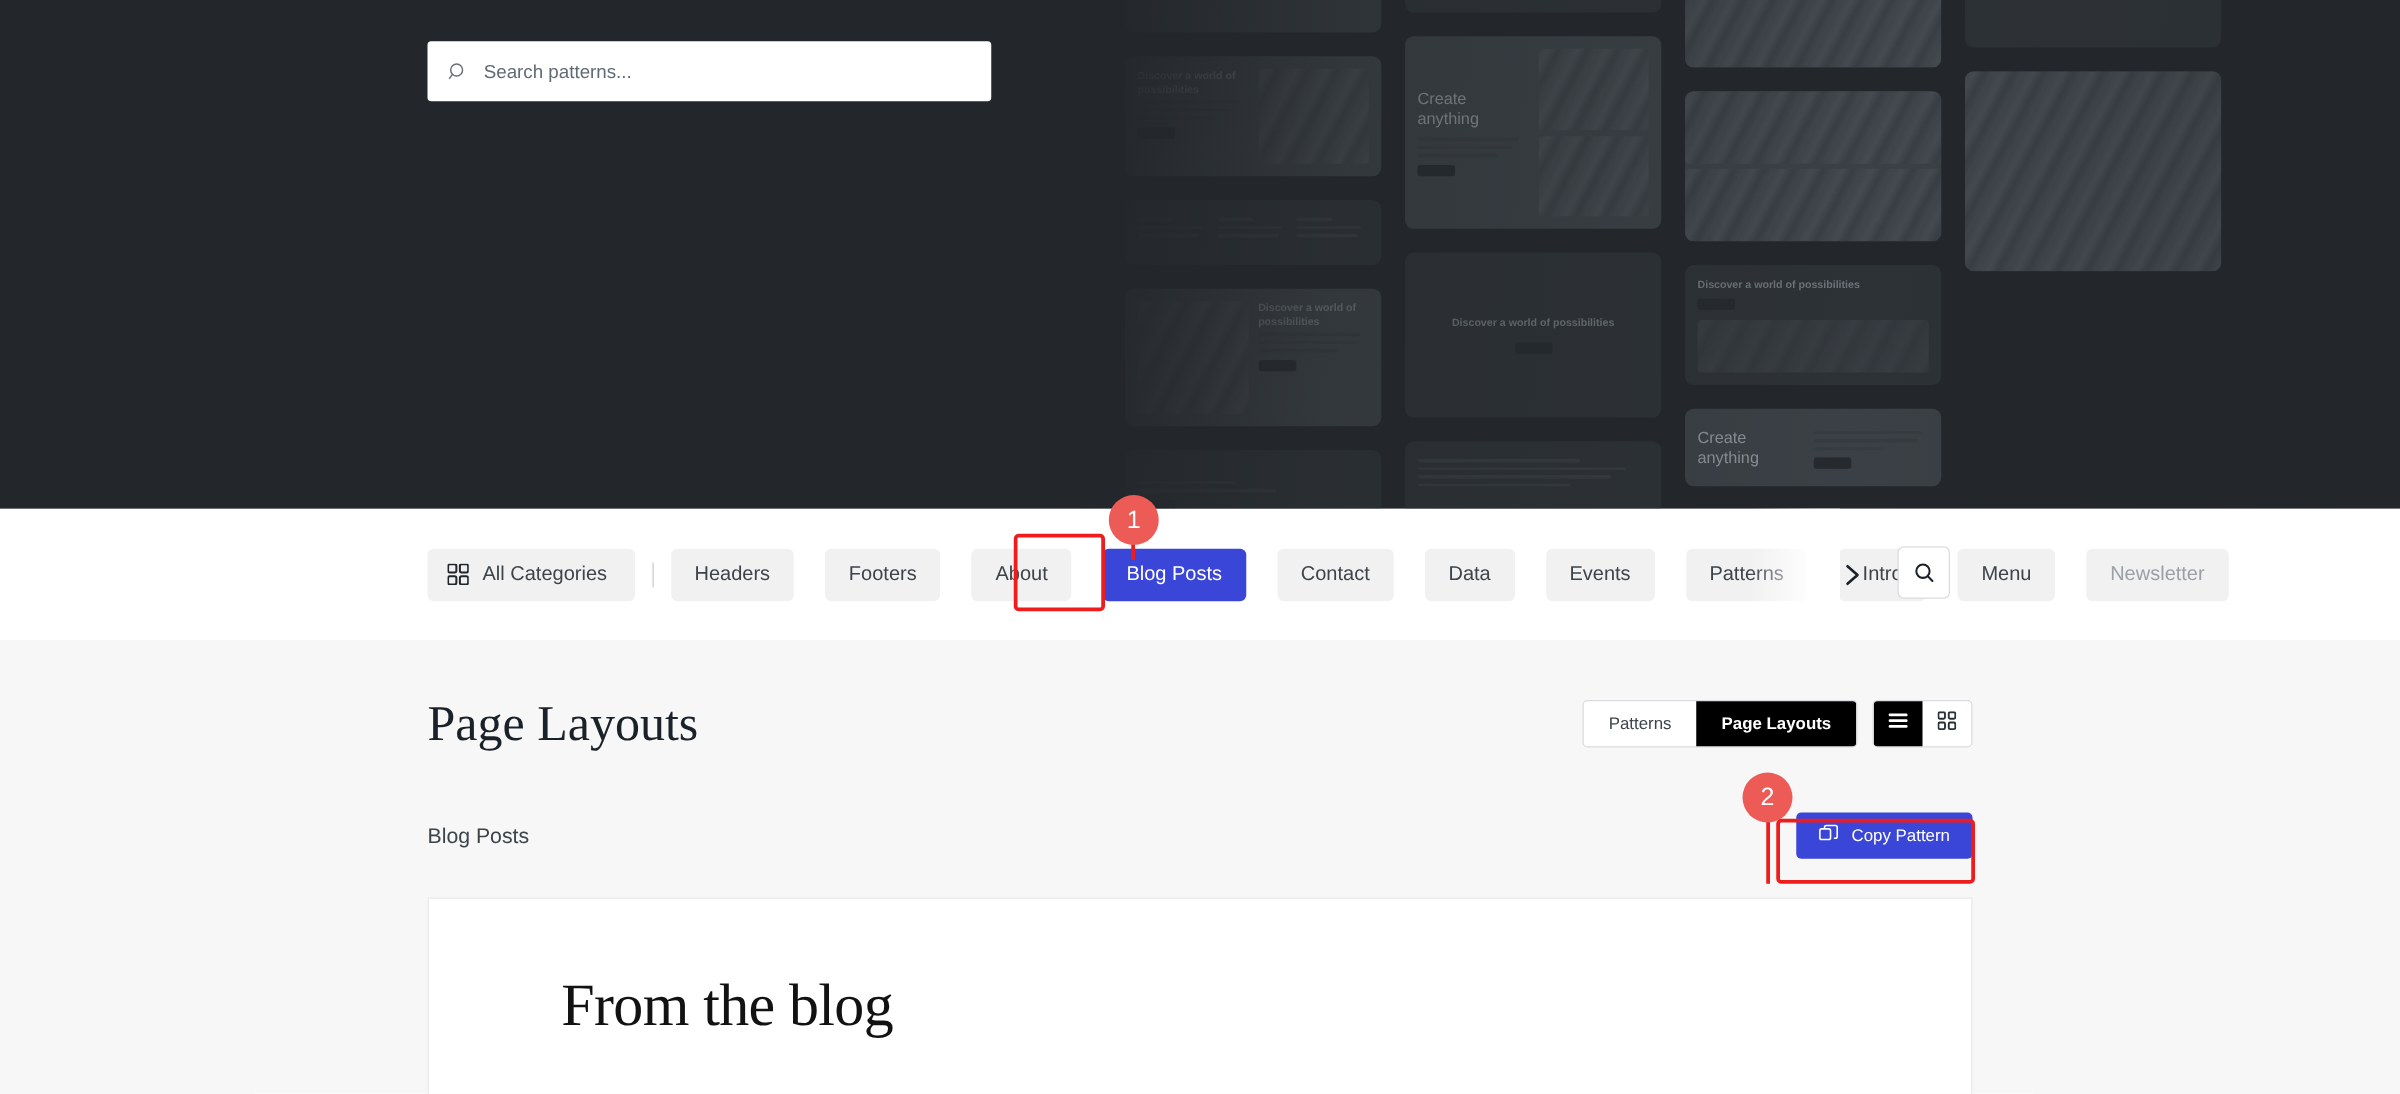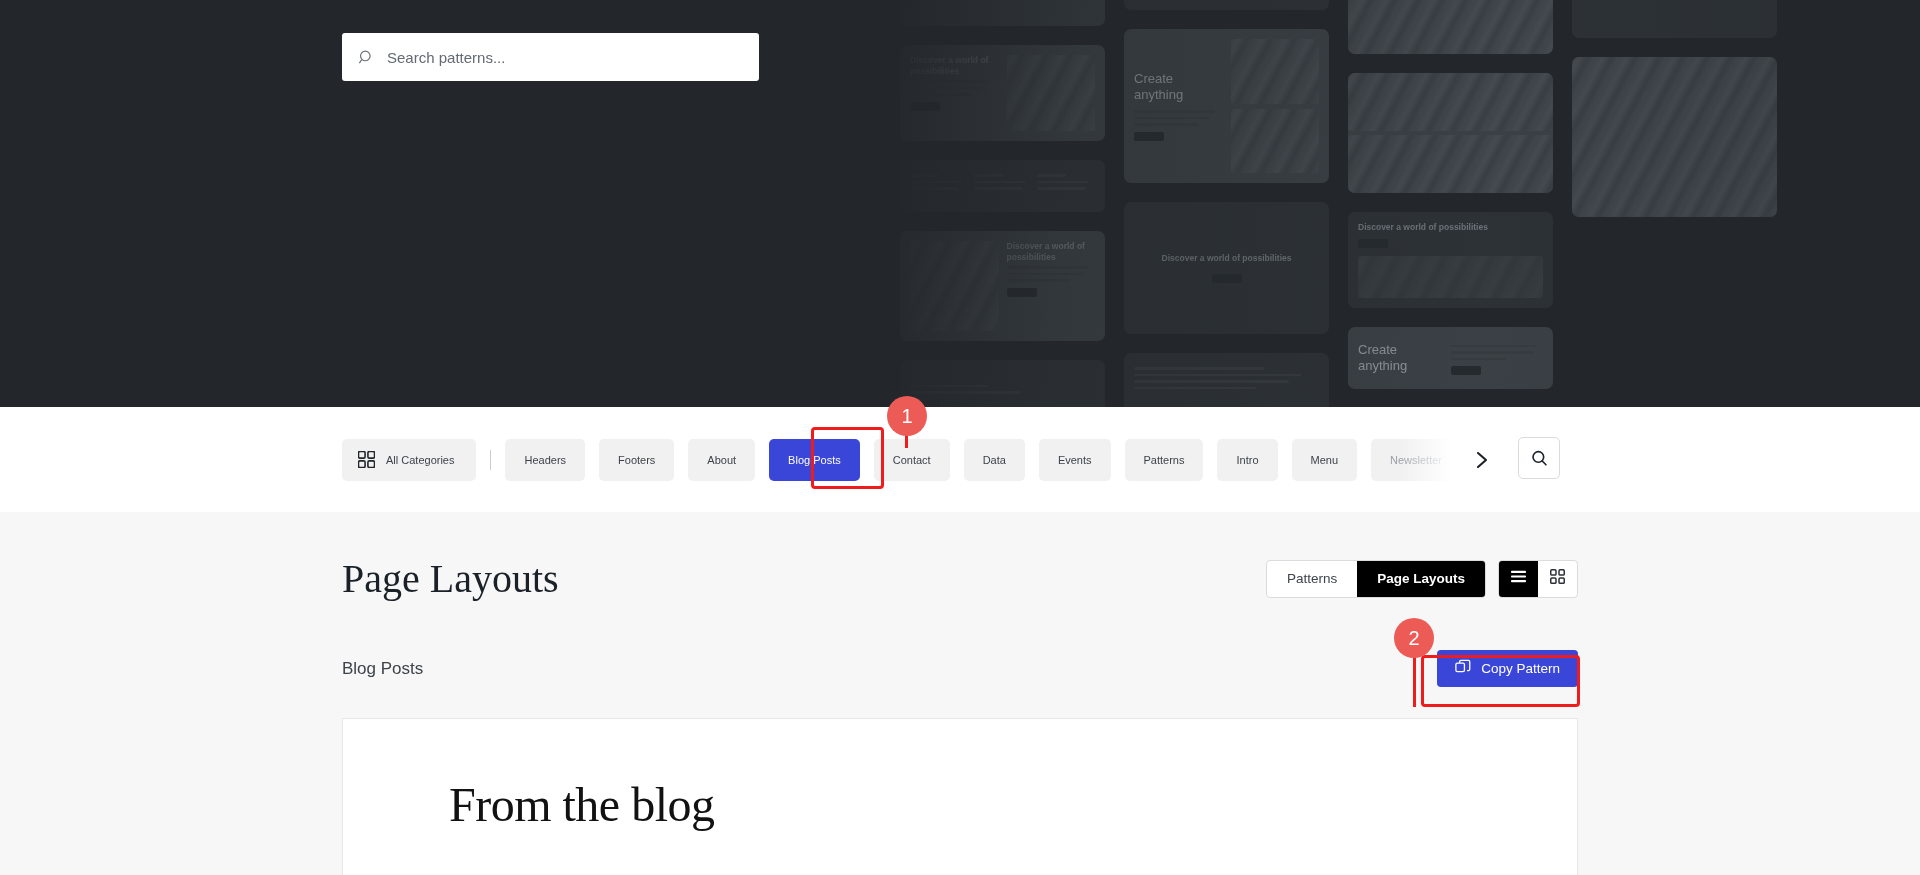--- a/index.html
+++ b/index.html
@@ -34,21 +34,21 @@
   }
   .hero-desc {
     margin-top: 30px;
     width: 442px;
     font-size: 17.5px;
     line-height: 1.55;
     color: #e4e6e8;
   }
   .hero-search {
     margin-top: 33px;
-    width: 417px; height: 48px;
+    width: 451px; height: 48px;
     background: #ffffff;
     border-radius: 3px;
     display: flex;
     align-items: center;
     padding: 0 16px;
   }
   .hero-search .mag { flex: 0 0 auto; margin-right: 12px; display:flex; }
   .hero-search input {
     flex: 1 1 auto;
     border: none; outline: none;
@@ -104,34 +104,34 @@
     display: flex; align-items: center;
     padding-left: 342px;
     z-index: 10;
   }
   .chip {
     height: 42px;
     display: inline-flex; align-items: center; justify-content: center;
     padding: 0 19px;
     background: #f1f1f2;
     border-radius: 5px;
-    font-size: 11px;
+    font-size: 16px;
     color: #3d4349;
     white-space: nowrap;
     cursor: pointer;
     flex: 0 0 auto;
   }
   .chip.allcat { padding: 0 22px 0 16px; }
   .chip.allcat .gi { margin-right: 11px; display: flex; }
   .chip.active { background: #3a46d8; color: #ffffff; }
   .chip-sep {
     width: 1px; height: 20px; background: #c9ccd0;
     margin: 0 14px; flex: 0 0 auto;
   }
-  .chiprow { display: flex; align-items: flex-start; gap: 14px; }
+  .chiprow { display: flex; align-items: flex-start; gap: 25px; }
   .chip.fading { color: #9aa0a6; }
   .catbar-mask {
     position: absolute; left: 1400px; top: 0; width: 72px; height: 105px;
     background: linear-gradient(90deg, rgba(255,255,255,0) 0%, #ffffff 72%);
     pointer-events: none;
   }
   .nav-next {
     position: absolute; left: 1472px; top: 43px;
     width: 20px; height: 20px; cursor: pointer;
   }

